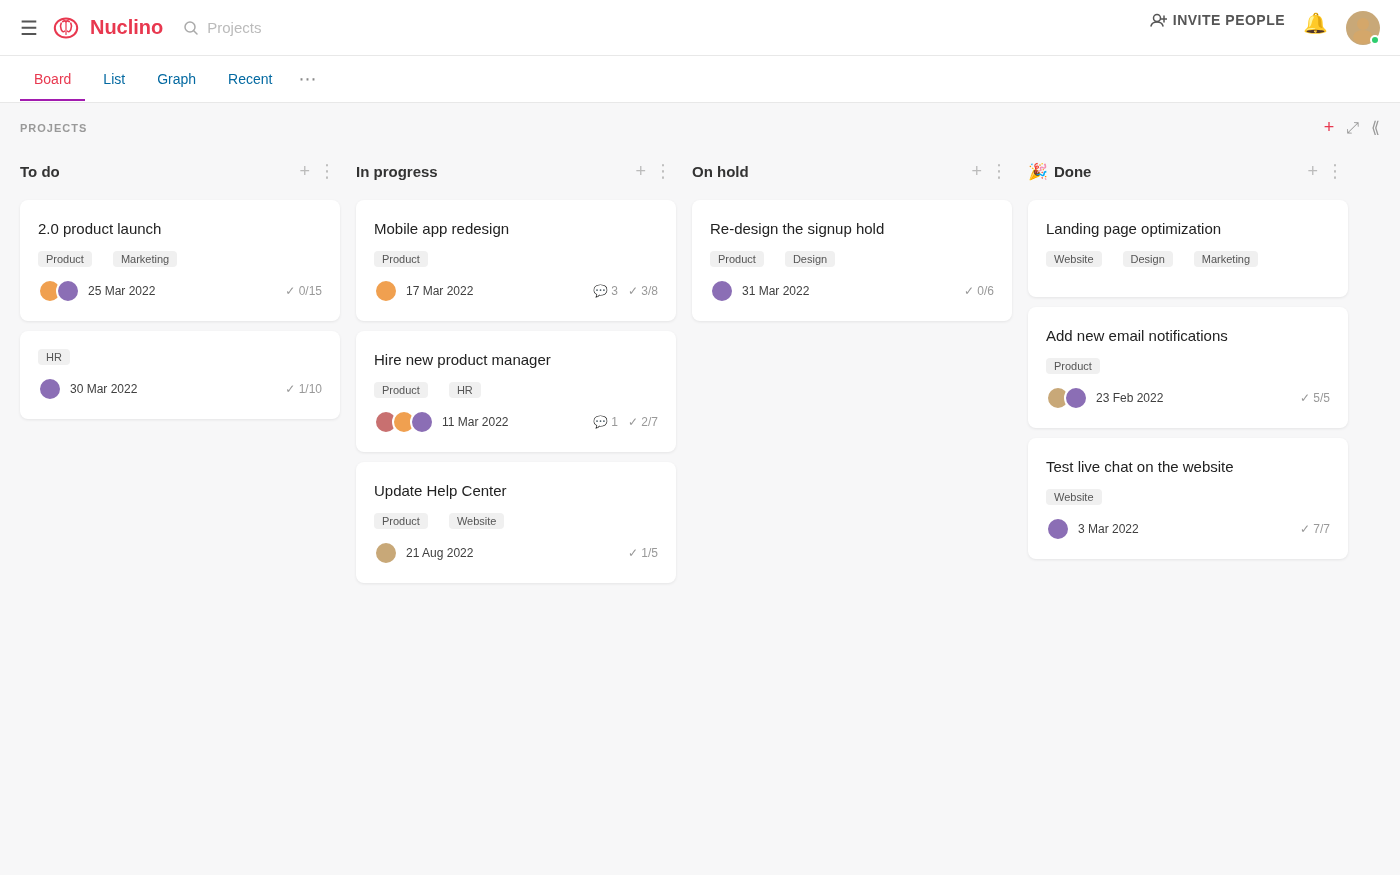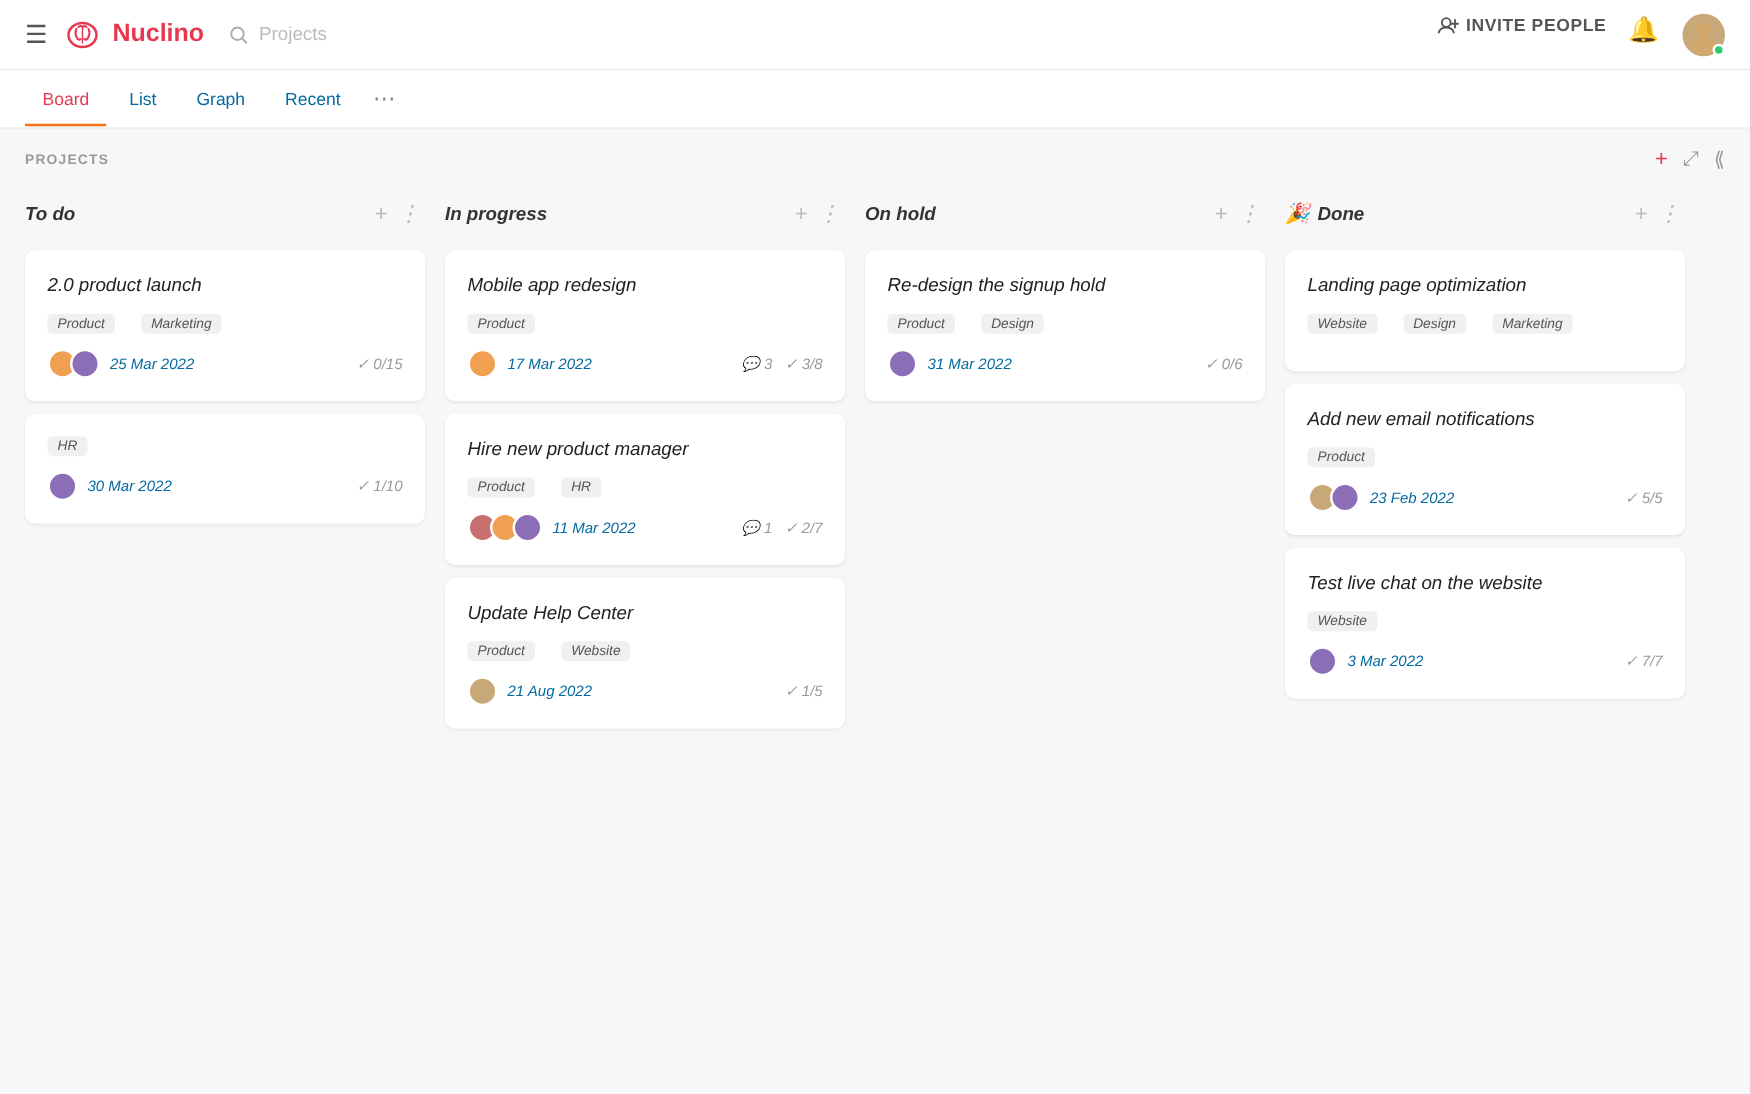--- a/index.html
+++ b/index.html
@@ -94,21 +94,21 @@
     .tab {
       padding: 12px 14px;
       font-size: 14px;
       color: #0369a1;
       cursor: pointer;
       border-bottom: 2px solid transparent;
       margin-bottom: -1px;
     }
     .tab.active {
       color: #e8384f;
-      border-bottom: 2px solid #f97316;
+      border-bottom: 2px solid #a21caf;
       font-weight: 500;
     }
     .tab-more { color: #888; font-size: 18px; cursor: pointer; padding: 12px 8px; }
 
     
     .board-header {
       display: flex;
       align-items: center;
       padding: 14px 20px;
       background: #f7f7f8;
@@ -135,21 +135,20 @@
       display: flex;
       gap: 16px;
       padding: 0 20px 20px;
       overflow-x: auto;
       background: #f7f7f8;
       min-height: calc(100vh - 160px);
     }
     .column {
       flex: 0 0 320px;
       min-width: 320px;
-      font-style: italic;
     }
     .column-header {
       display: flex;
       align-items: center;
       padding: 8px 0;
       margin-bottom: 10px;
     }
     .column-title {
       font-size: 15px;
       font-weight: 600;
@@ -216,21 +215,21 @@
       border: 2px solid #fff;
       margin-right: -6px;
       display: flex;
       align-items: center;
       justify-content: center;
       font-size: 10px;
       color: #fff;
       font-weight: 600;
       overflow: hidden;
     }
-    .date { font-size: 12px; color: #0369a1; }
+    .date { font-size: 12px; color: #404040; }
     .card-stats {
       display: flex;
       align-items: center;
       gap: 10px;
       font-size: 12px;
       color: #999;
     }
     .stat { display: flex; align-items: center; gap: 3px; }
 
     

